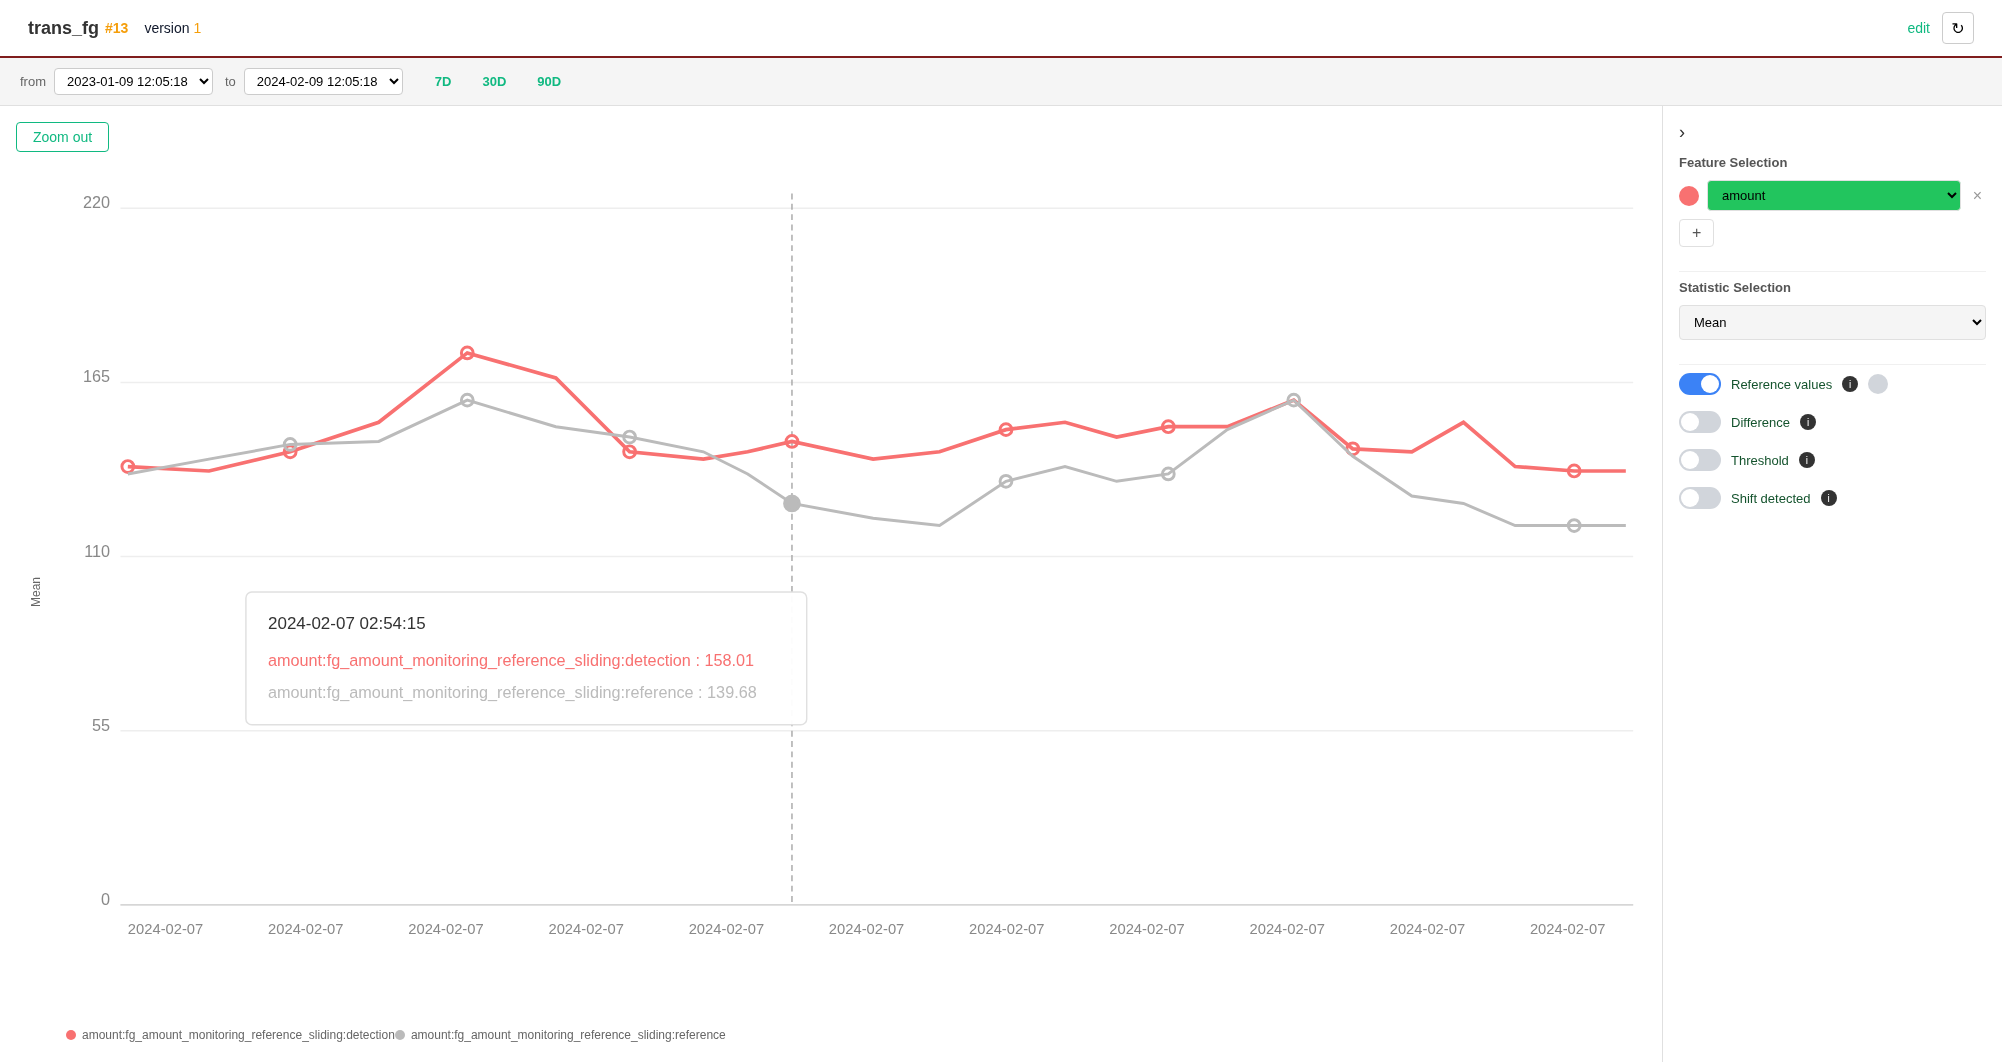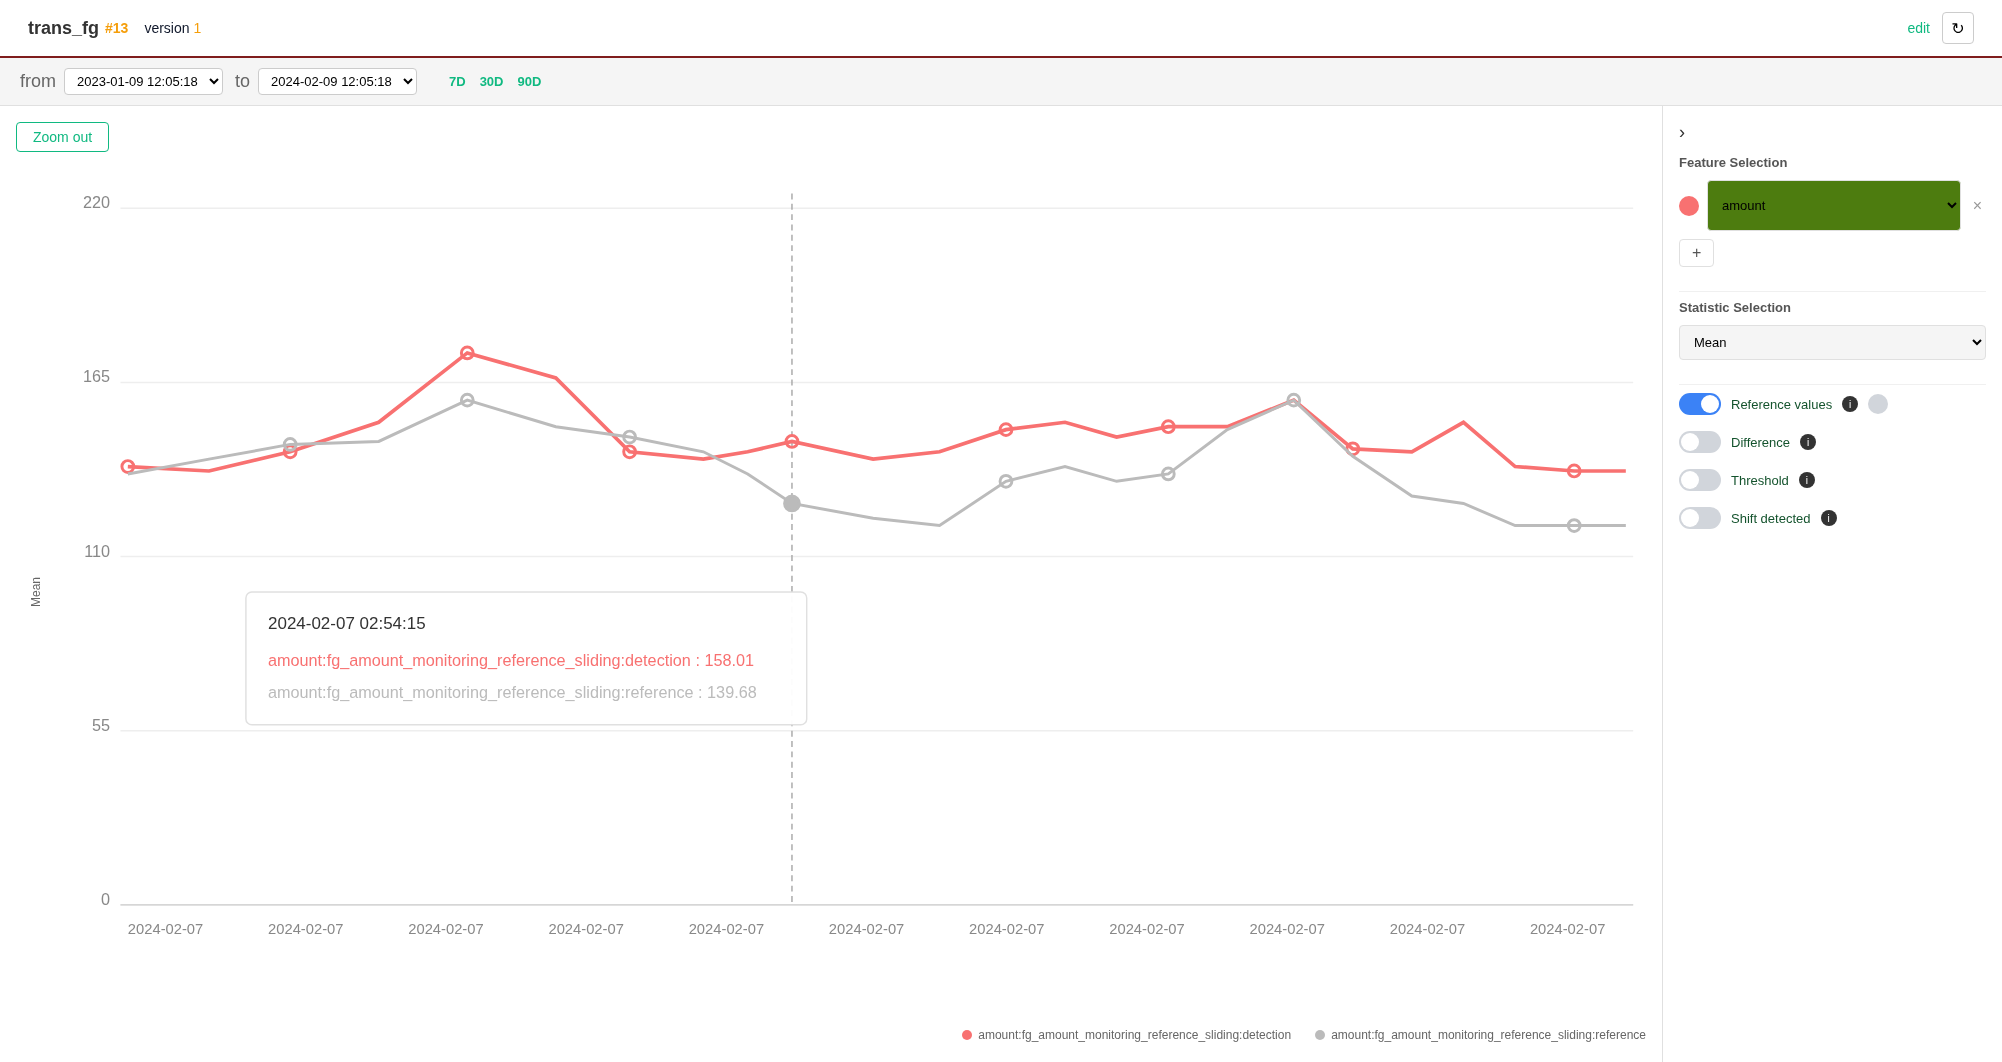--- a/index.html
+++ b/index.html
@@ -9,39 +9,39 @@
     .title { font-size: 18px; font-weight: 700; color: #333; }
     .hash { color: #f59e0b; margin-left: 6px; font-weight: 700; }
     .version { margin-left: 16px; color: #999; font-size: 14px; }
     .version span { color: #0f172a; }
     .header-right { margin-left: auto; display: flex; align-items: center; gap: 12px; }
     .edit-btn { color: #10b981; font-size: 14px; cursor: pointer; text-decoration: none; }
     .refresh-btn { width: 32px; height: 32px; border: 1px solid #ccc; border-radius: 4px; background: #fff; cursor: pointer; display: flex; align-items: center; justify-content: center; font-size: 16px; }
 
     .toolbar { display: flex; align-items: center; padding: 10px 20px; background: #f5f5f5; border-bottom: 1px solid #e0e0e0; gap: 12px; }
     .date-range { display: flex; align-items: center; gap: 8px; }
-    .date-label { color: #666; font-size: 18px; }
+    .date-label { color: #666; font-size: 13px; }
     .date-select { border: 1px solid #ccc; border-radius: 4px; padding: 4px 8px; background: #fff; font-size: 13px; cursor: pointer; }
-    .quick-btns { display: flex; gap: 6px; margin-left: 16px; }
+    .quick-btns { display: flex; gap: 23px; margin-left: 16px; }
     .quick-btn { color: #10b981; font-size: 13px; font-weight: 600; cursor: pointer; padding: 2px 4px; }
 
     .main { display: flex; height: calc(100vh - 94px); }
     .chart-area { flex: 1; padding: 16px; background: #fff; position: relative; overflow: hidden; }
     .zoom-out-btn { border: 1.5px solid #10b981; color: #10b981; background: #fff; border-radius: 4px; padding: 6px 16px; font-size: 14px; cursor: pointer; font-weight: 500; margin-bottom: 12px; }
 
-    .legend { display: flex; gap: 24px; padding: 8px 0 0 50px; justify-content: flex-end; }
+    .legend { display: flex; padding: 8px 0 0 50px; }
     .legend-item { display: flex; align-items: center; gap: 6px; font-size: 12px; color: #666; }
     .legend-dot { width: 10px; height: 10px; border-radius: 50%; }
 
     .sidebar { width: 340px; background: #fff; border-left: 1px solid #e0e0e0; padding: 16px; overflow-y: auto; }
     .sidebar-toggle { font-size: 18px; color: #333; cursor: pointer; margin-bottom: 12px; }
     .section-title { font-size: 13px; font-weight: 600; color: #555; margin-bottom: 10px; }
     .feature-row { display: flex; align-items: center; gap: 8px; margin-bottom: 8px; }
     .feature-dot { width: 20px; height: 20px; border-radius: 50%; background: #f87171; flex-shrink: 0; }
-    .feature-select { flex: 1; padding: 16px 10px; border: 1px solid #e0e0e0; border-radius: 4px; background: #4d7c0f; font-size: 13px; cursor: pointer; }
+    .feature-select { flex: 1; padding: 6px 10px; border: 1px solid #e0e0e0; border-radius: 4px; background: #22c55e; font-size: 13px; cursor: pointer; }
     .remove-btn { color: #999; font-size: 16px; cursor: pointer; padding: 2px 4px; background: none; border: none; }
     .add-btn { border: 1px solid #e0e0e0; background: #fff; border-radius: 4px; padding: 4px 12px; font-size: 16px; cursor: pointer; color: #555; margin-bottom: 16px; }
 
     .stat-select { width: 100%; padding: 8px 10px; border: 1px solid #e0e0e0; border-radius: 4px; background: #f5f5f5; font-size: 13px; cursor: pointer; margin-bottom: 16px; }
 
     .toggle-row { display: flex; align-items: center; gap: 10px; margin-bottom: 16px; }
     .toggle-label { font-size: 13px; color: #14532d; }
     .toggle { position: relative; width: 42px; height: 22px; }
     .toggle input { opacity: 0; width: 0; height: 0; }
     .toggle-slider { position: absolute; top: 0; left: 0; right: 0; bottom: 0; border-radius: 11px; cursor: pointer; transition: 0.2s; }

